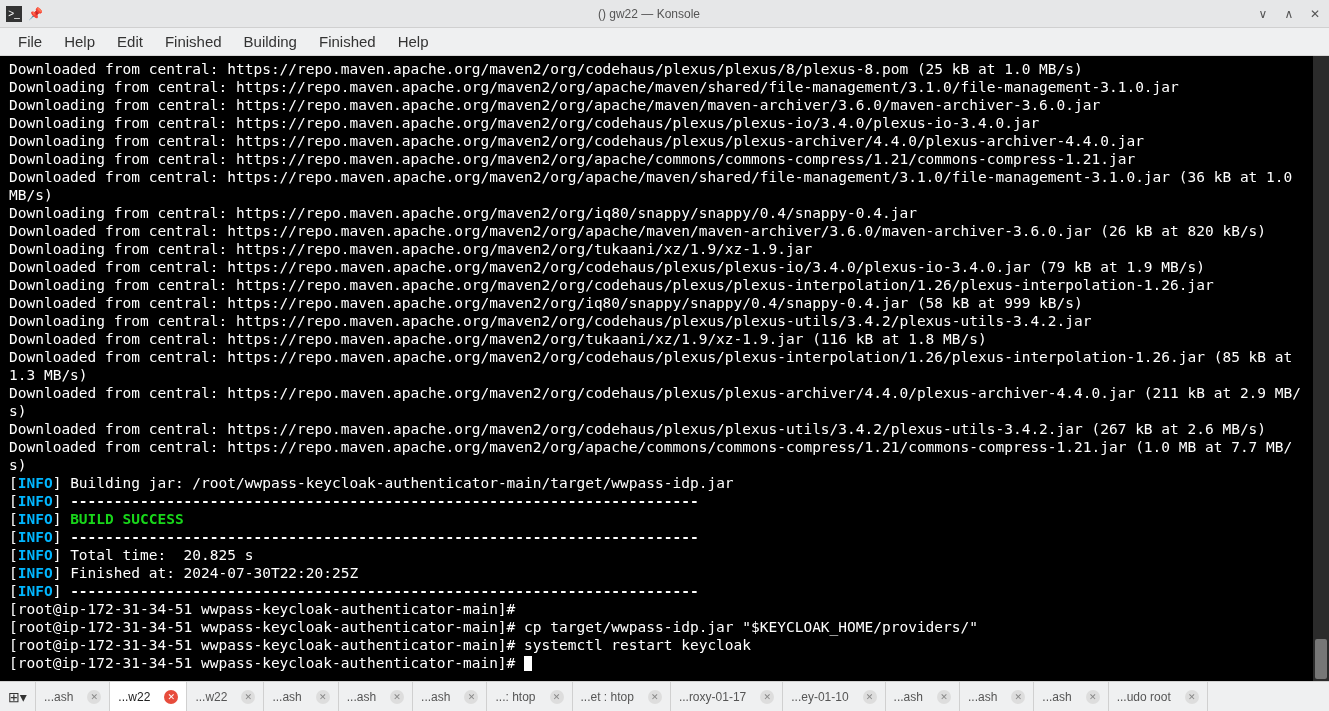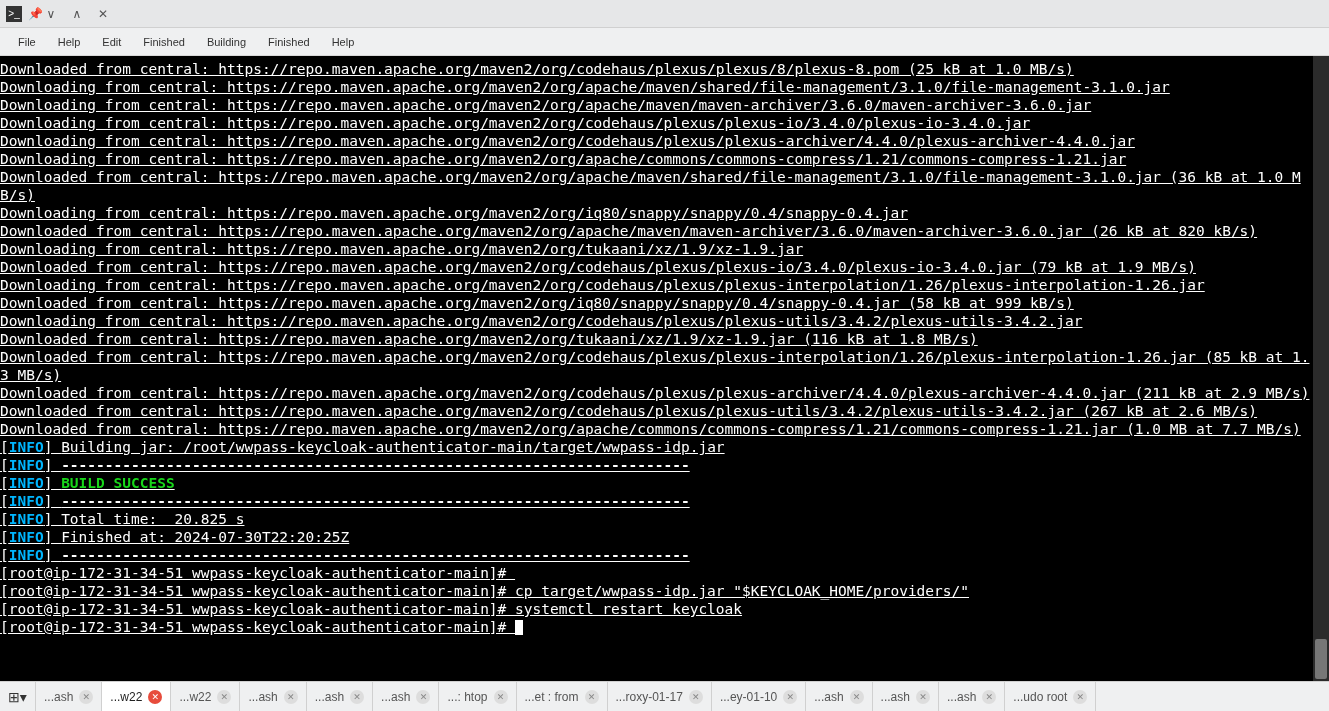--- a/index.html
+++ b/index.html
@@ -35,40 +35,39 @@
 .titlebar-right { display: flex; gap: 10px; }
 .win-btn { width: 16px; height: 16px; display:flex; align-items:center; justify-content:center; font-size:12px; color:#555; cursor:pointer;}
 .menubar {
   height: 28px;
   background: #eff0f1;
   border-bottom: 1px solid #d8d8d8;
   display: flex;
   align-items: center;
   padding: 0 8px;
   gap: 2px;
-  font-size: 11px;
+  font-size: 15px;
 }
 .menu-item { padding: 4px 10px; color: #333; cursor: pointer; }
 .terminal-wrap {
   flex: 1;
   display: flex;
   background: #000;
 }
 .terminal {
   flex: 1;
   background: #000;
   color: #fff;
   font-family: "DejaVu Sans Mono", Menlo, Consolas, monospace;
   font-size: 14.5px;
   line-height: 18px;
-  padding: 4px 0;
+  padding: 4px 9px;
   white-space: pre-wrap;
   word-break: break-all;
   overflow: hidden;
-  text-decoration: underline;
 }
 .scrollbar {
   width: 16px;
   background: #2b2b2b;
   position: relative;
 }
 .scrollbar-thumb {
   position: absolute;
   left: 2px; right: 2px;
   bottom: 2px;
@@ -101,21 +100,21 @@
   justify-content: center;
   border-right: 1px solid #d0d0d0;
   cursor: pointer;
   color: #333;
   font-size: 14px;
 }
 .tab {
   display: flex;
   align-items: center;
   padding: 0 8px;
-  gap: 6px;
+  gap: 14px;
   border-right: 1px solid #d0d0d0;
   cursor: pointer;
   color: #555;
   background: #eff0f1;
 }
 .tab.active {
   background: #fff;
   color: #222;
 }
 .tab-close {
@@ -132,20 +131,21 @@
 }
 </style>
 </head>
 <body>
 
 <div class="titlebar">
   <div class="titlebar-left">
     <div class="titlebar-icon">&gt;_</div>
     <div class="pin-icon">📌</div>
   </div>
+  <div class="titlebar-center">() gw22 — Konsole</div>
   <div class="titlebar-right">
     <div class="win-btn">∨</div>
     <div class="win-btn">∧</div>
     <div class="win-btn">✕</div>
   </div>
 </div>
 
 <div class="menubar">
   <div class="menu-item">File</div>
   <div class="menu-item">Help</div>
@@ -217,21 +217,21 @@
       </div>
       <div class="tab">
         <span>...ash</span>
         <span class="tab-close">✕</span>
       </div>
       <div class="tab">
         <span>...: htop</span>
         <span class="tab-close">✕</span>
       </div>
       <div class="tab">
-        <span>...et : from</span>
+        <span>...et : htop</span>
         <span class="tab-close">✕</span>
       </div>
       <div class="tab">
         <span>...roxy-01-17</span>
         <span class="tab-close">✕</span>
       </div>
       <div class="tab">
         <span>...ey-01-10</span>
         <span class="tab-close">✕</span>
       </div>

